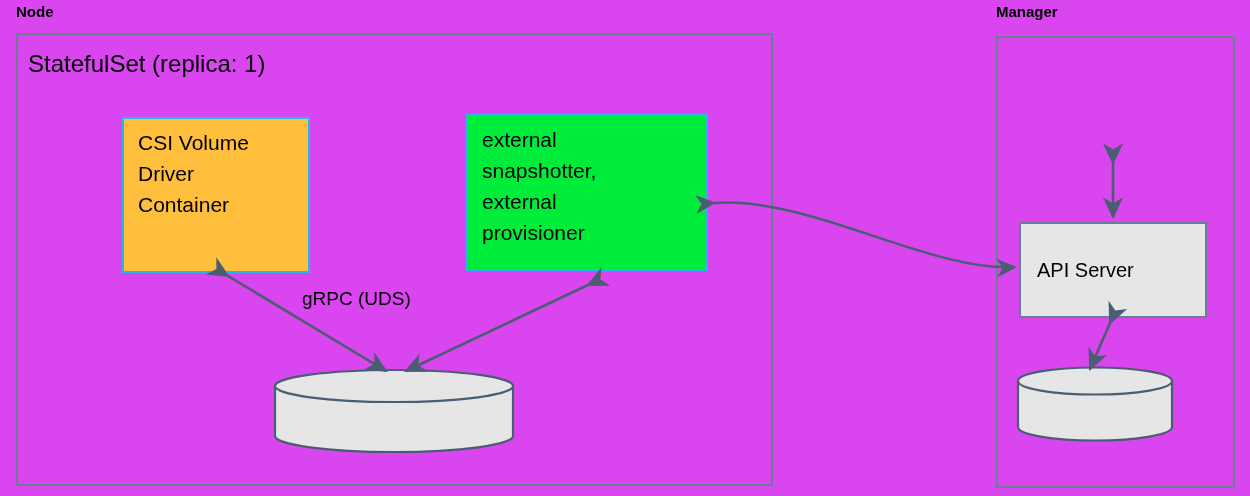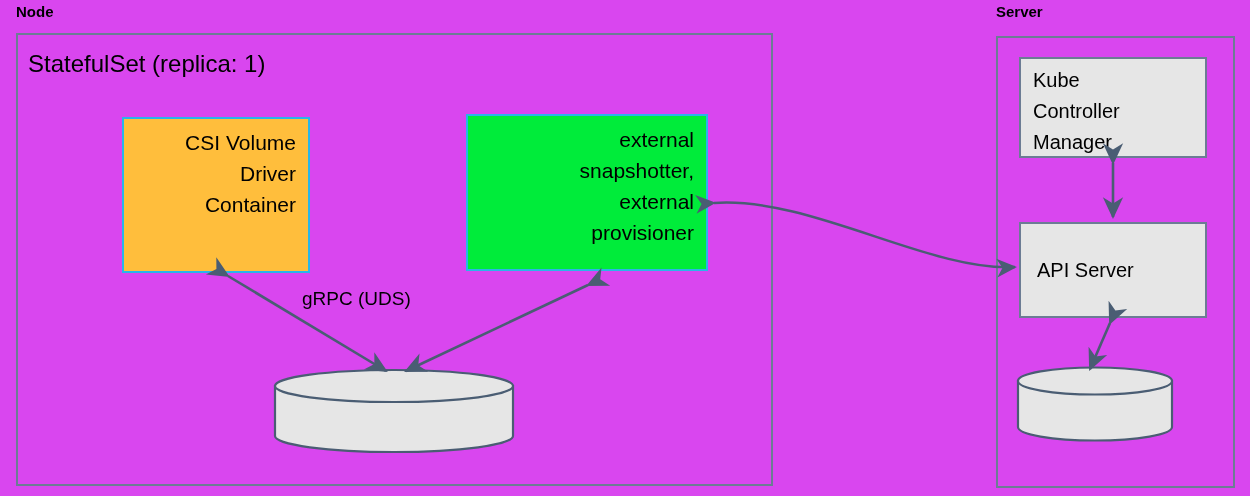--- a/index.html
+++ b/index.html
@@ -43,21 +43,20 @@
     white-space: nowrap;
     line-height: 28px;
   }
 
   
   .proc-box {
     box-sizing: border-box;
     border: 2px solid #29B6E8;
     display: block;
     padding: 8px 12px 0 14px;
-    text-align: right;
   }
   .proc-box .txt {
     font-size: 21px;
     line-height: 31px;
     color: #000000;
     white-space: pre-line;
   }
 
   
   .gray-box {
@@ -132,29 +131,24 @@
 external
 provisioner</div>
   </div>
 
   <div class="abs edge-label" style="left:302px; top:288px;">gRPC (UDS)</div>
 
   <div class="abs" style="left:275px; top:372px; width:238px; height:80px;">
     <div class="cylinder-label" style="top:35px;">EmptyDir Volume</div>
   </div>
 
-  <div class="abs group-label" style="left:996px; top:3px;">Server</div>
+  <div class="abs group-label" style="left:996px; top:3px;">Manager</div>
 
   <div class="abs container-box" style="left:996px; top:36px; width:239px; height:452px;"></div>
 
-  <div class="abs gray-box" style="left:1019px; top:57px; width:188px; height:101px;">
-    <div class="txt">Kube
-Controller
-Manager</div>
-  </div>
 
   <div class="abs gray-box center" style="left:1019px; top:222px; width:188px; height:96px;">
     <div class="txt">API Server</div>
   </div>
 
   <div class="abs" style="left:1018px; top:368px; width:155px; height:74px;">
     <div class="cylinder-label left" style="top:26px;">etcd</div>
   </div>
 
   <svg class="overlay" viewBox="0 0 1250 496">

